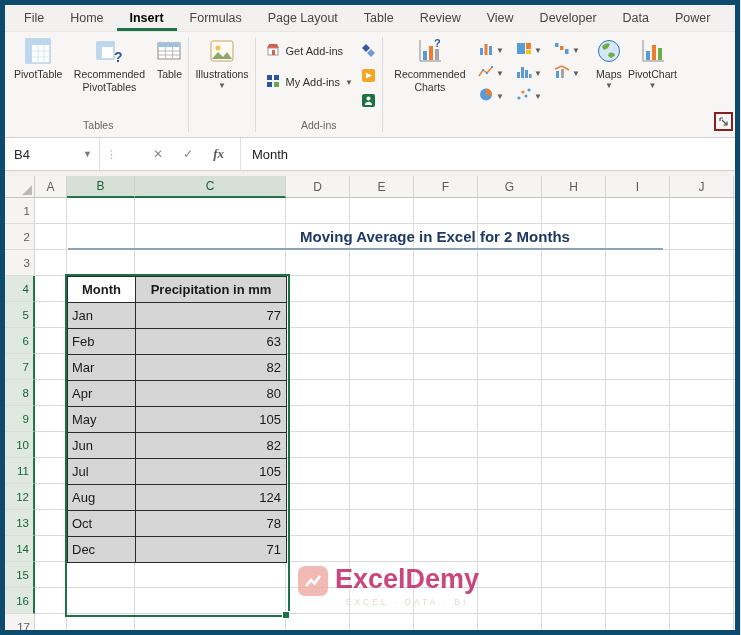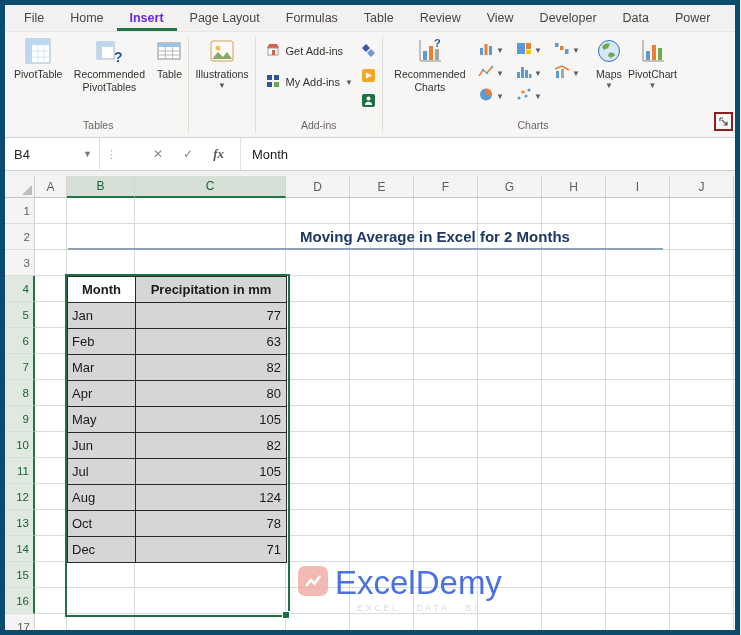--- a/index.html
+++ b/index.html
@@ -3,21 +3,21 @@
 <meta charset="utf-8">
 <style>
   *{margin:0;padding:0;box-sizing:border-box;}
   body{font-family:"Liberation Sans",sans-serif;background:#e9e9e9;}
   #app{position:relative;width:740px;height:635px;background:#fff;border:5px solid #0c4a6e;overflow:hidden;padding-left:28px;}
 
   
   .ribbon{position:absolute;top:0;left:0;width:100%;height:133px;background:#f7f6f5;border-bottom:1px solid #d2d0ce;overflow:hidden;}
   .tab-bar{display:flex;height:27px;background:#f2f1f0;padding-left:6px;border-bottom:1px solid #e8e6e4;}
   .rtab{display:flex;align-items:center;padding:0 13px;font-size:12.5px;color:#484644;white-space:nowrap;}
-  .rtab.active{color:#6d28d9;font-weight:bold;border-bottom:3px solid #217346;padding-top:3px;}
+  .rtab.active{color:#000000;font-weight:bold;border-bottom:3px solid #217346;padding-top:3px;}
   .ribbon-body{display:flex;height:104px;padding-left:4px;}
   .rgroup{display:flex;flex-direction:column;padding:0 2px;}
   .rgroup-buttons{flex:1;display:flex;align-items:flex-start;padding-top:3px;}
   .rgroup-label{height:17px;font-size:10.5px;color:#686664;text-align:center;}
   .rsep{width:1px;background:#dfddda;margin:5px 1px 4px 1px;}
   .bigbtn{display:flex;flex-direction:column;align-items:center;text-align:center;font-size:10.5px;line-height:1.25;color:#33312f;padding:1px 3px;}
   .bigbtn .bicon{height:30px;display:flex;align-items:center;margin-bottom:2px;}
   .blabel{max-width:82px;}
   .caret{font-size:8px;color:#5f5d5b;line-height:1;margin-top:1px;}
   .addins-cols{display:flex;gap:9px;padding:7px 4px 0 6px;}
@@ -61,35 +61,35 @@
   .data-table td{border:1px solid #2b2b2b;height:26px;background:#d6d6d6;padding:0;overflow:hidden;white-space:nowrap;}
   .data-table td.mcol{width:68px;text-align:left;padding-left:4px;}
   .data-table td.vcol{width:151px;text-align:right;padding-right:5px;}
   .data-table tr.thdr td{font-weight:bold;text-align:center;padding:0 2px;}
   .data-table td.activecell{background:#fff;}
 
   .sel-border{position:absolute;left:60px;top:98px;width:225px;height:343px;border:2px solid #1e7145;pointer-events:none;}
   .fill-handle{position:absolute;left:277px;top:435px;width:8px;height:8px;background:#1e7145;border:1px solid #fff;}
 
   .watermark{position:absolute;left:293px;top:390px;display:flex;align-items:flex-start;gap:7px;opacity:.8;pointer-events:none;}
-  .wm-name{font-size:33px;font-weight:normal;color:#1d4ed8;line-height:1;}
+  .wm-name{font-size:27px;font-weight:bold;color:#be185d;line-height:1;}
   .wm-tagline{font-size:8.5px;letter-spacing:3px;color:#e6cbc7;text-align:center;margin-top:4px;}
 </style>
 </head>
 <body>
 
 <div id="app">
 
   <div class="ribbon">
     <div class="tab-bar">
         <div class="rtab">File</div>
         <div class="rtab">Home</div>
         <div class="rtab active">Insert</div>
+        <div class="rtab">Formulas</div>
         <div class="rtab">Page Layout</div>
-        <div class="rtab">Formulas</div>
         <div class="rtab">Table</div>
         <div class="rtab">Review</div>
         <div class="rtab">View</div>
         <div class="rtab">Developer</div>
         <div class="rtab">Data</div>
         <div class="rtab">Power</div>
       </div>
 
     <div class="ribbon-body">
 
@@ -309,21 +309,20 @@
                   <path d="M4 2v21h21" stroke="#8c8c8c" fill="none"></path>
                   <rect x="7" y="13" width="4" height="9" fill="#5b9bd5"></rect>
                   <rect x="13" y="7" width="4" height="15" fill="#ed7d31"></rect>
                   <rect x="19" y="10" width="4" height="12" fill="#70ad47"></rect>
                 </svg>
             </span>
             <span class="blabel">PivotChart</span>
             <span class="caret">▼</span>
           </div>
         </div>
-        <div class="rgroup-label">Charts</div>
       </div>
     </div>
 
     <div class="launcher-box">
       <div class="launcher">
         <svg width="11" height="11">
             <path d="M2 2h3M2 2v3M4 4l5 5M9 5.5V9H5.5" fill="none" stroke="#555" stroke-width="1.2"></path>
           </svg>
       </div>
     </div>

